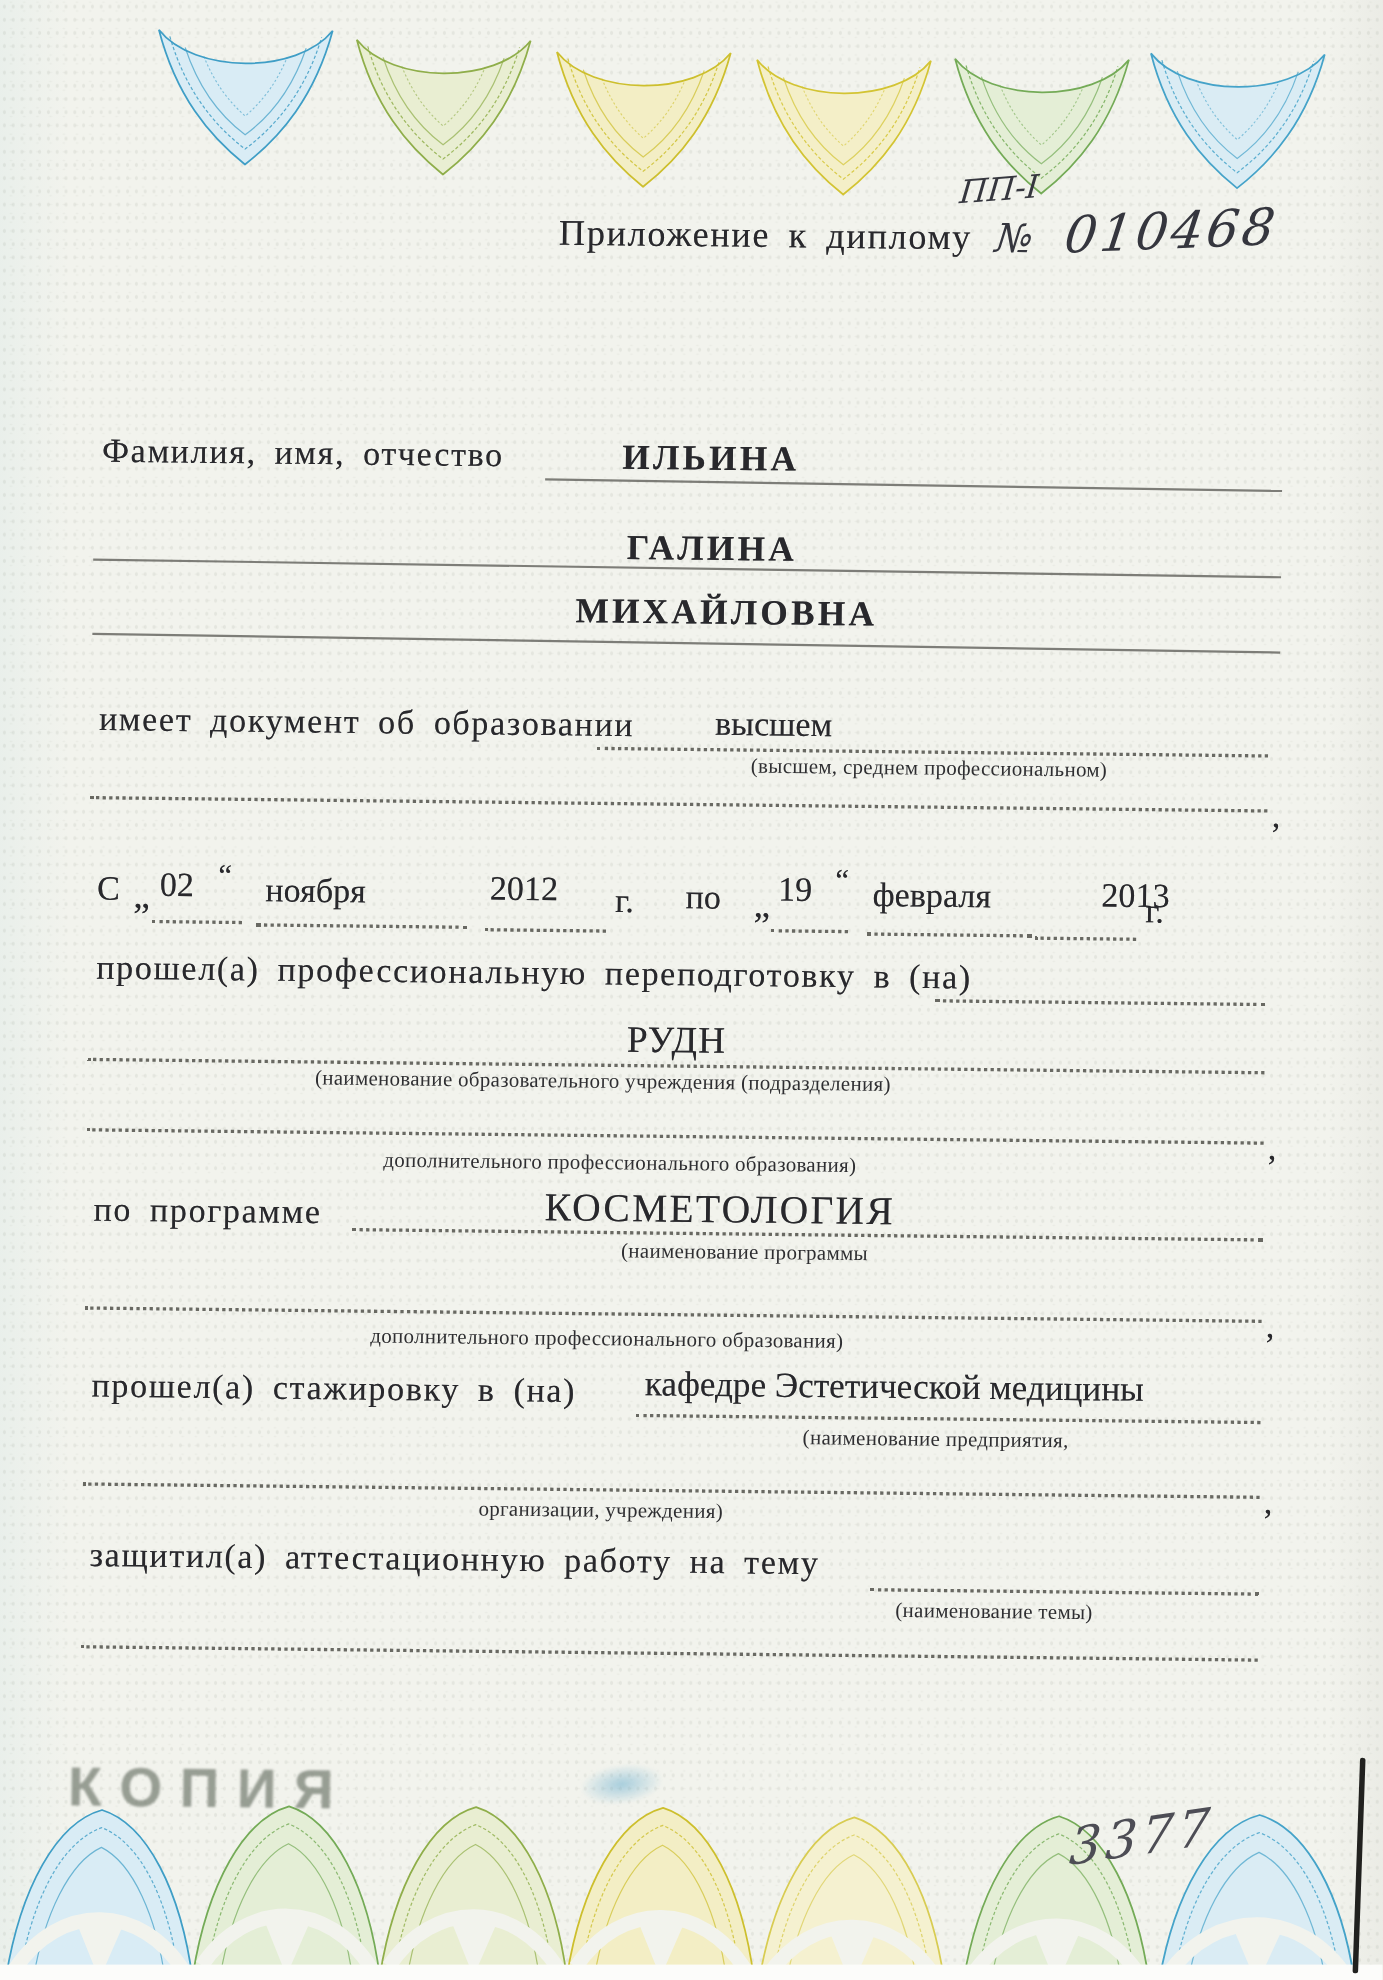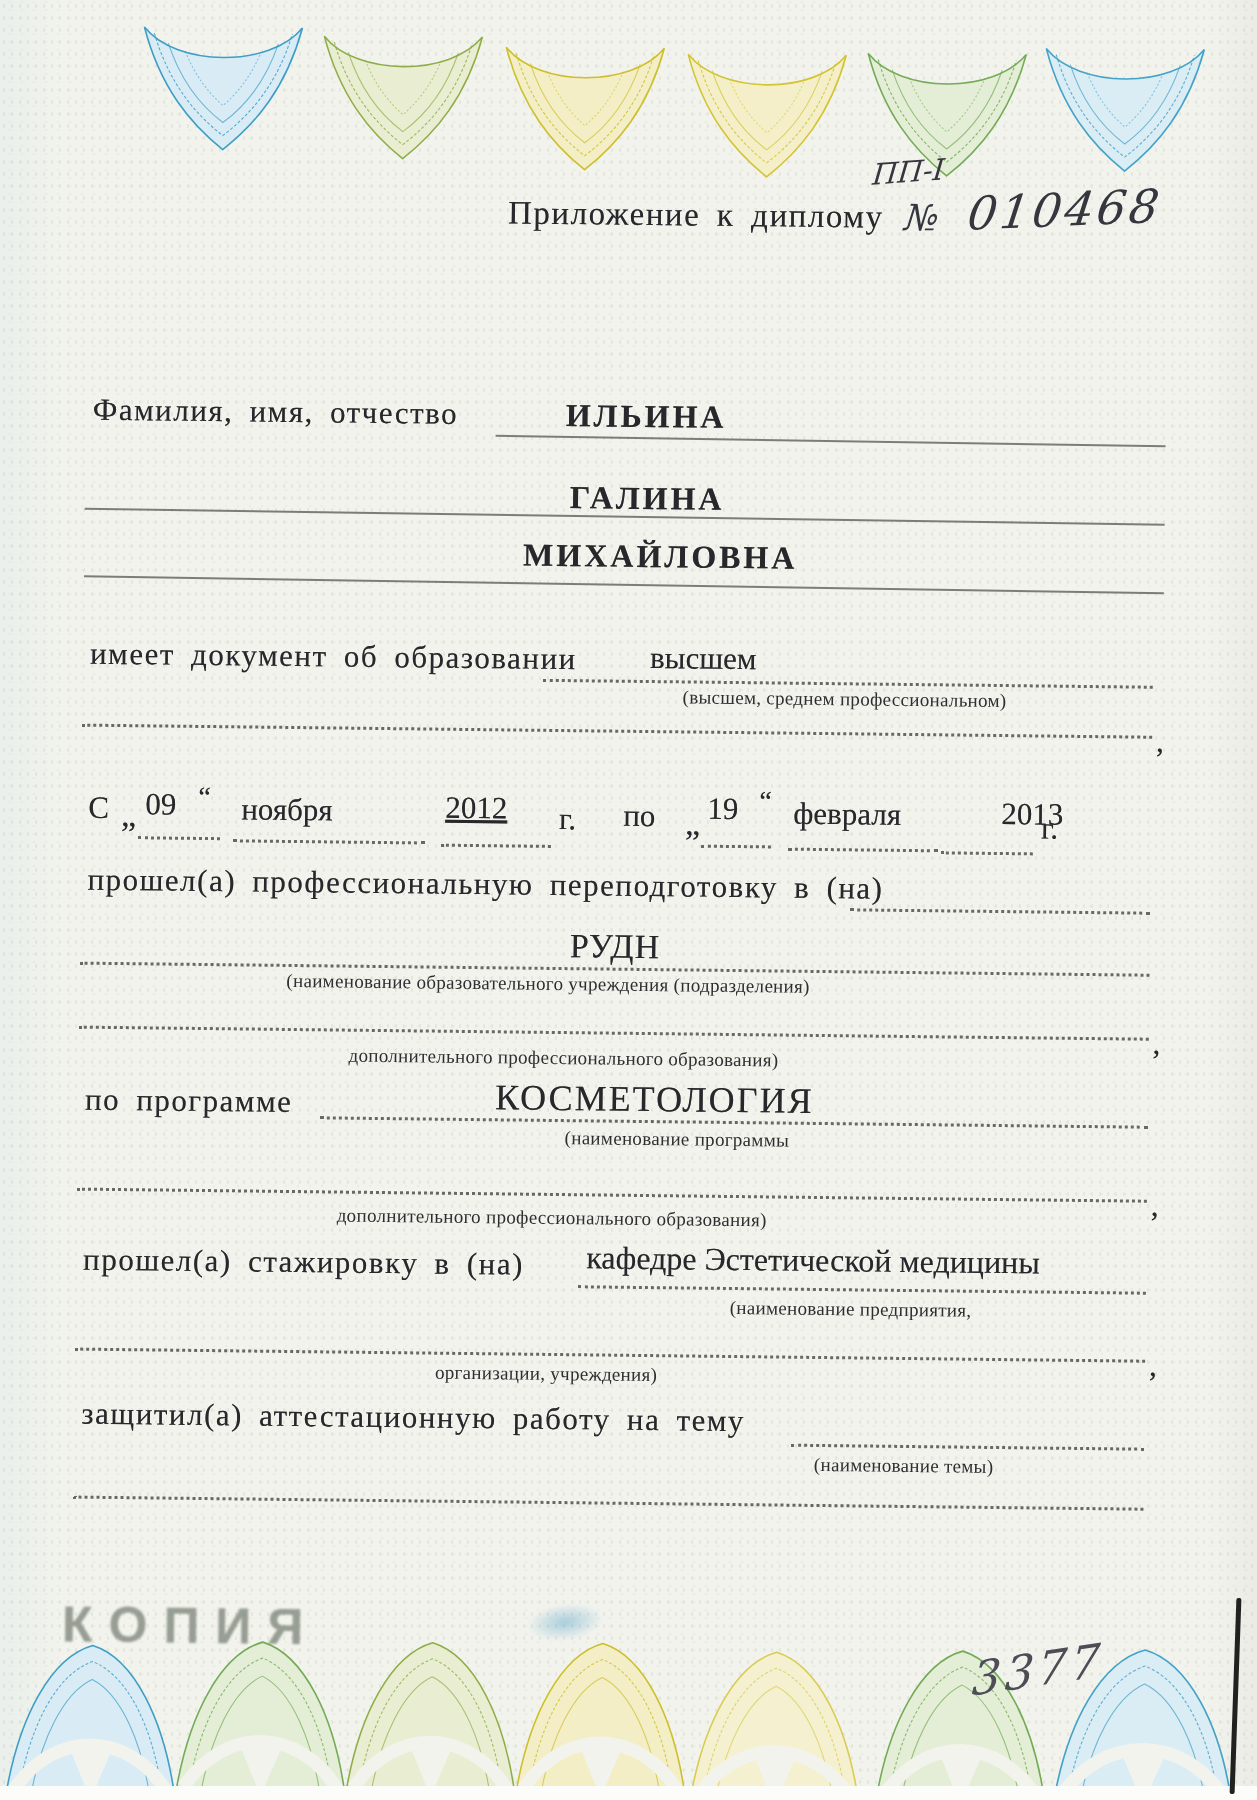--- a/index.html
+++ b/index.html
@@ -172,24 +172,24 @@
   <div class="t lbl" style="left:95px; top:636px;">имеет документ об образовании</div>
   <div class="t vtext" style="left:655px; top:634px;">высшем</div>
   <div class="dot" style="left:548px; top:674px; width:610px;"></div>
   <div class="t hint" style="left:688px; top:680px;">(высшем, среднем профессиональном)</div>
 
   <div class="dot" style="left:88px; top:724px; width:1070px;"></div>
   <div class="t vtext" style="left:1162px; top:712px;">,</div>
 
   <div class="t vtext" style="left:95px; top:790px;">С</div>
   <div class="t vtext" style="left:128px; top:796px; font-size:34px;">„</div>
-  <div class="t vtext" style="left:152px; top:786px;">09</div>
+  <div class="t vtext" style="left:152px; top:786px;">02</div>
   <div class="t vtext" style="left:205px; top:780px; font-size:28px;">“</div>
   <div class="t vtext" style="left:248px; top:790px;">ноября</div>
-  <div class="t vtext" style="left:452px; top:786px;text-decoration:underline;">2012</div>
+  <div class="t vtext" style="left:452px; top:786px;">2012</div>
   <div class="t vtext" style="left:566px; top:796px;">г.</div>
   <div class="t vtext" style="left:630px; top:792px;">по</div>
   <div class="t vtext" style="left:692px; top:798px; font-size:34px;">„</div>
   <div class="t vtext" style="left:714px; top:784px;">19</div>
   <div class="t vtext" style="left:766px; top:778px; font-size:28px;">“</div>
   <div class="t vtext" style="left:800px; top:788px;">февраля</div>
   <div class="t vtext" style="left:1008px; top:786px;">2013</div>
   <div class="t vtext" style="left:1048px; top:800px;">г.</div>
   <div class="dot" style="left:145px; top:836px; width:82px;"></div>
   <div class="dot" style="left:240px; top:838px; width:192px;"></div>

